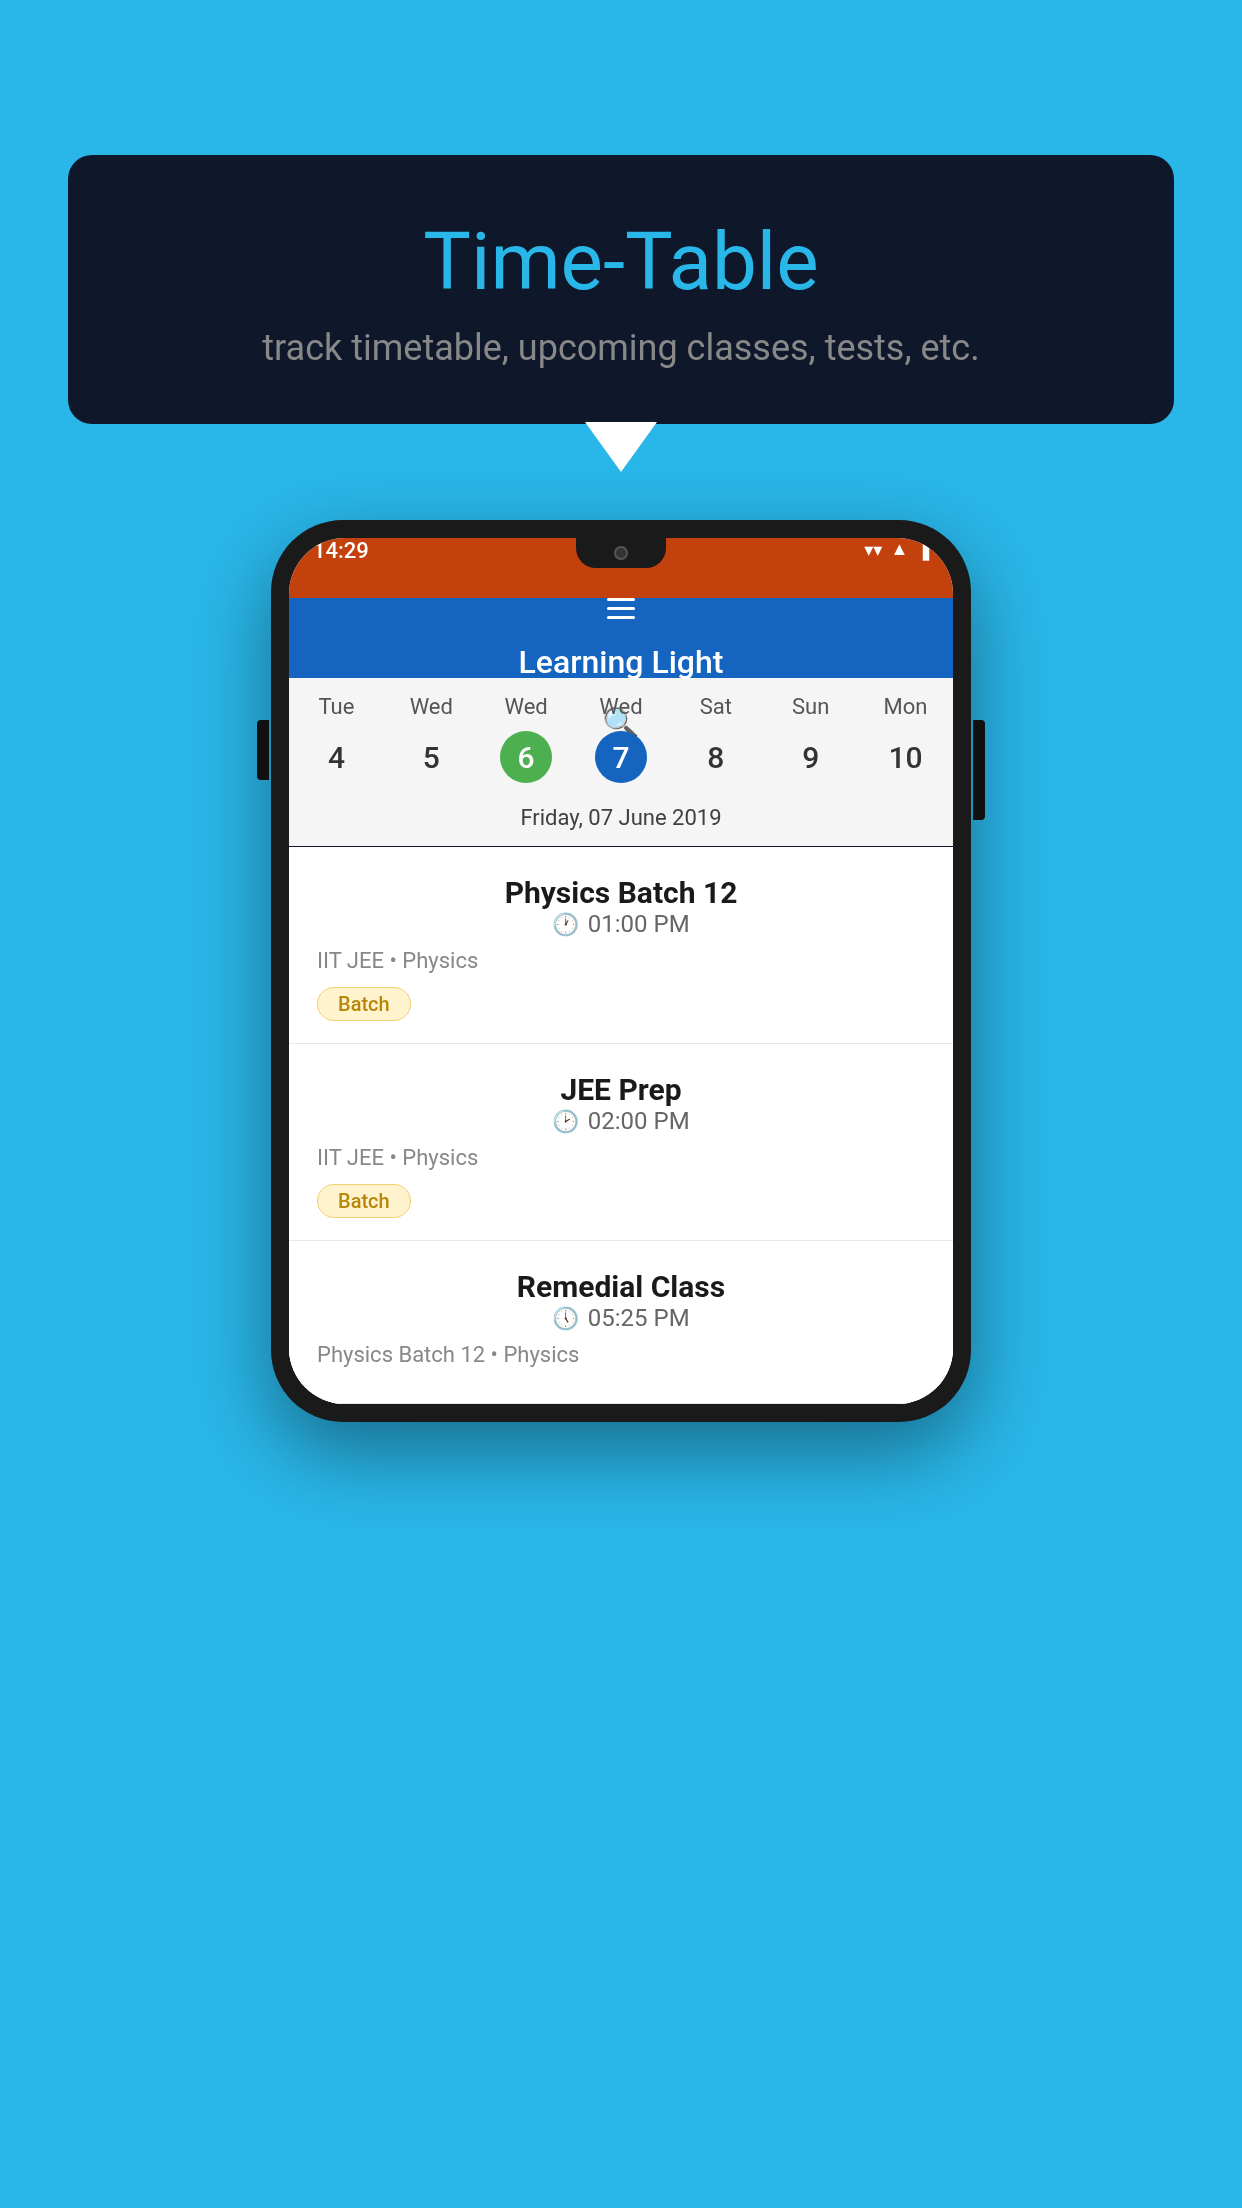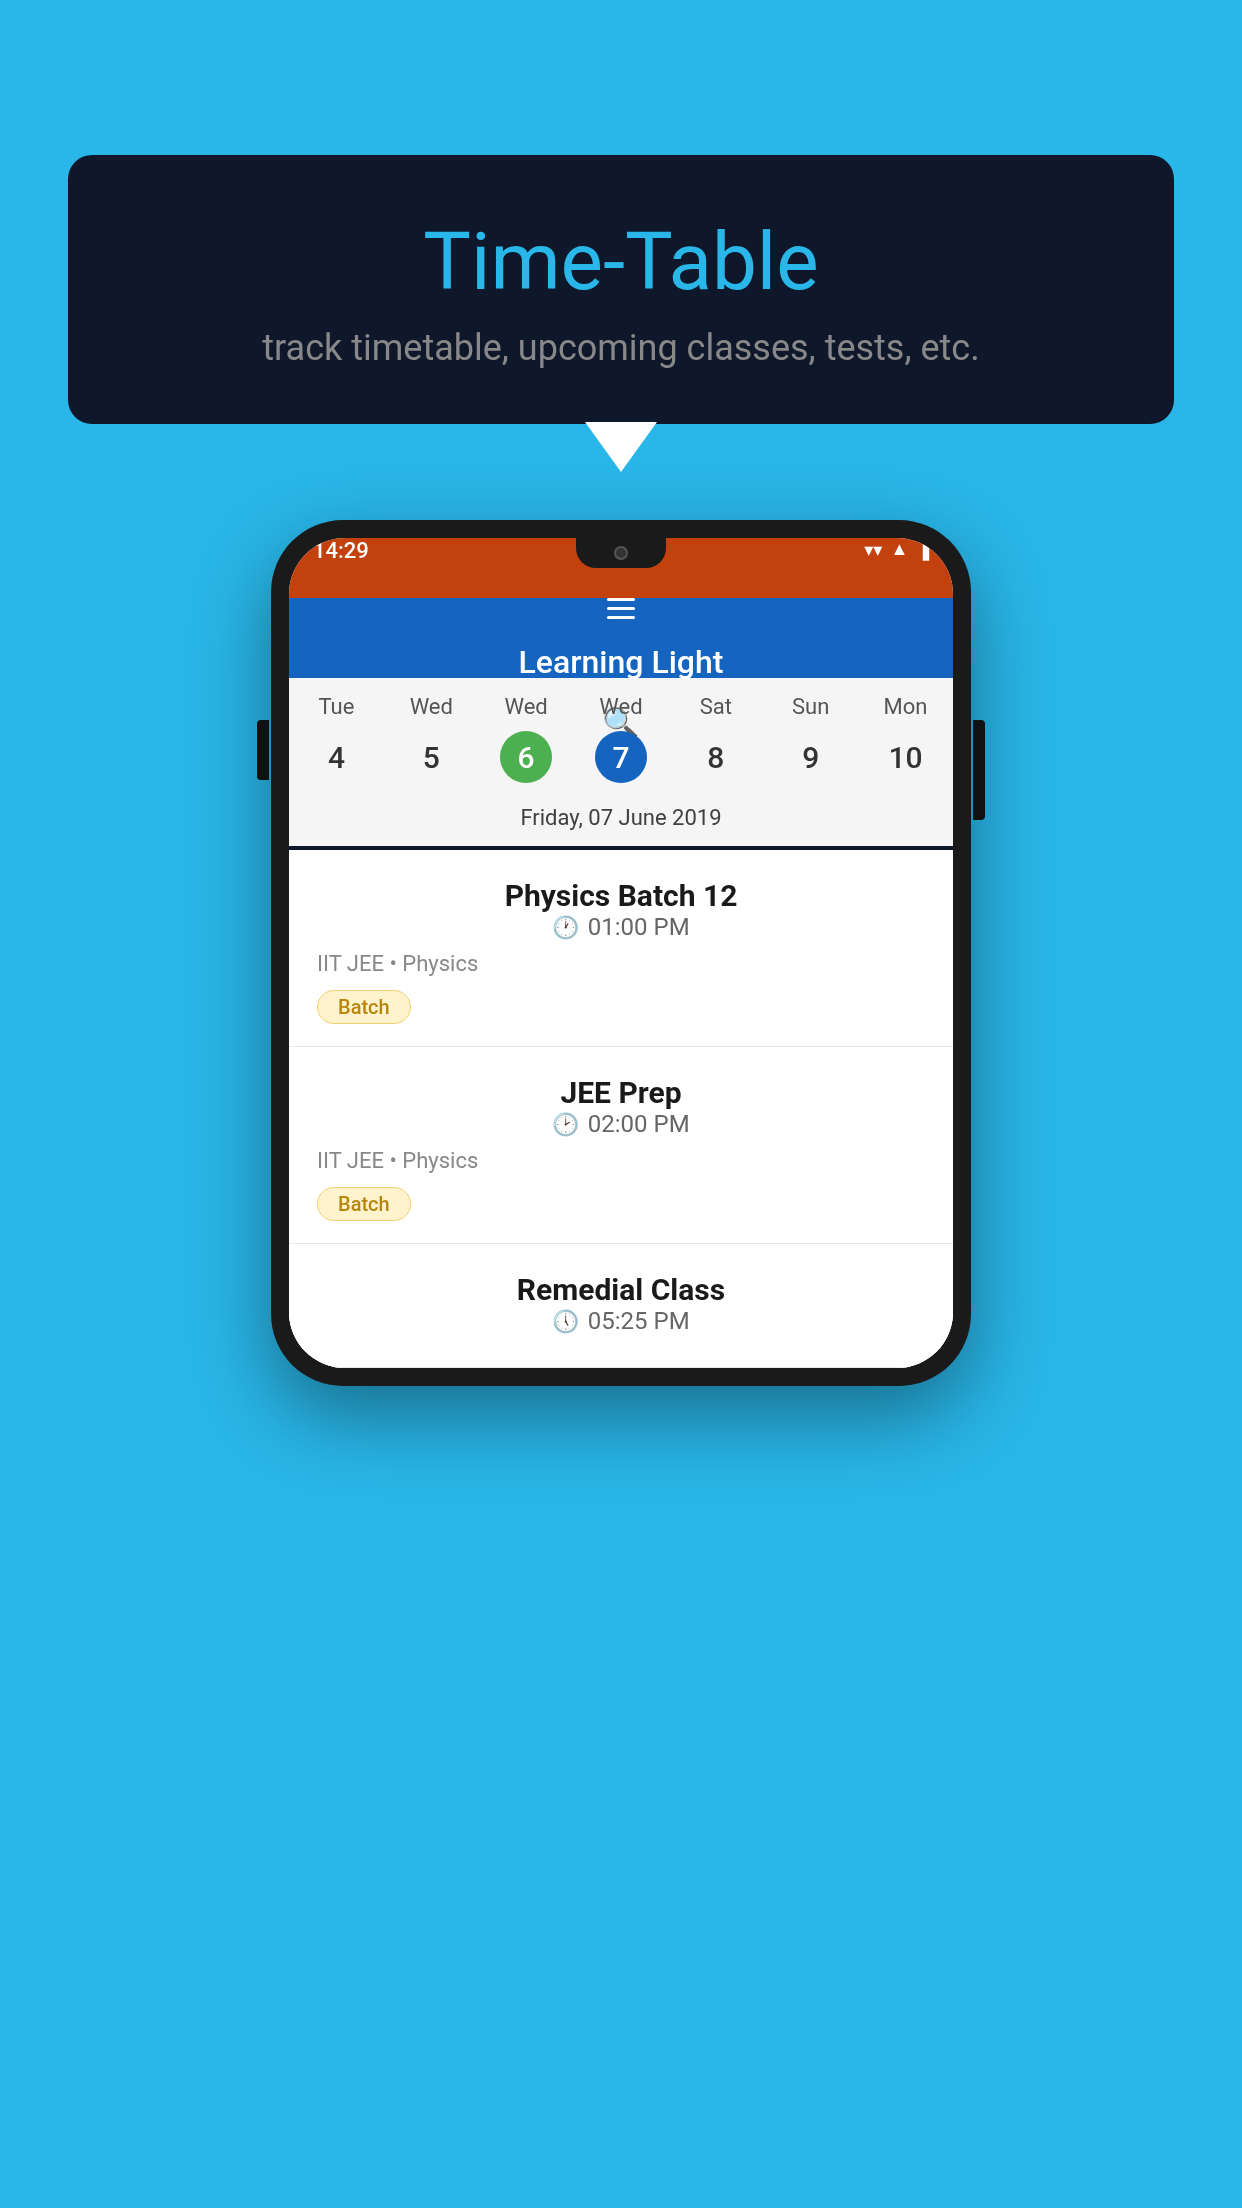--- a/index.html
+++ b/index.html
@@ -189,21 +189,21 @@
     }
 
     .search-icon {
       color: white;
       font-size: 30px;
     }
 
     
     .calendar-strip {
       background: #f5f5f5;
-      border-bottom: 4px solid #0f172a;
+      border-bottom: 1px solid #0f172a;
     }
 
     .day-names {
       display: grid;
       grid-template-columns: repeat(7, 1fr);
       padding: 16px 0 8px;
     }
 
     .day-name {
       text-align: center;
@@ -395,19 +395,20 @@
         </div>
 
         <div class="schedule-item">
           <div class="schedule-header">
             <div class="schedule-name">Remedial Class</div>
             <div class="schedule-time">
               <span class="clock-icon">🕔</span>
               <span>05:25 PM</span>
             </div>
           </div>
+          <div class="schedule-meta">Physics Batch 12 • Physics</div>
         </div>
 
       </div>
 
     </div>
   </div>
 </div>
 
 </body></html>

